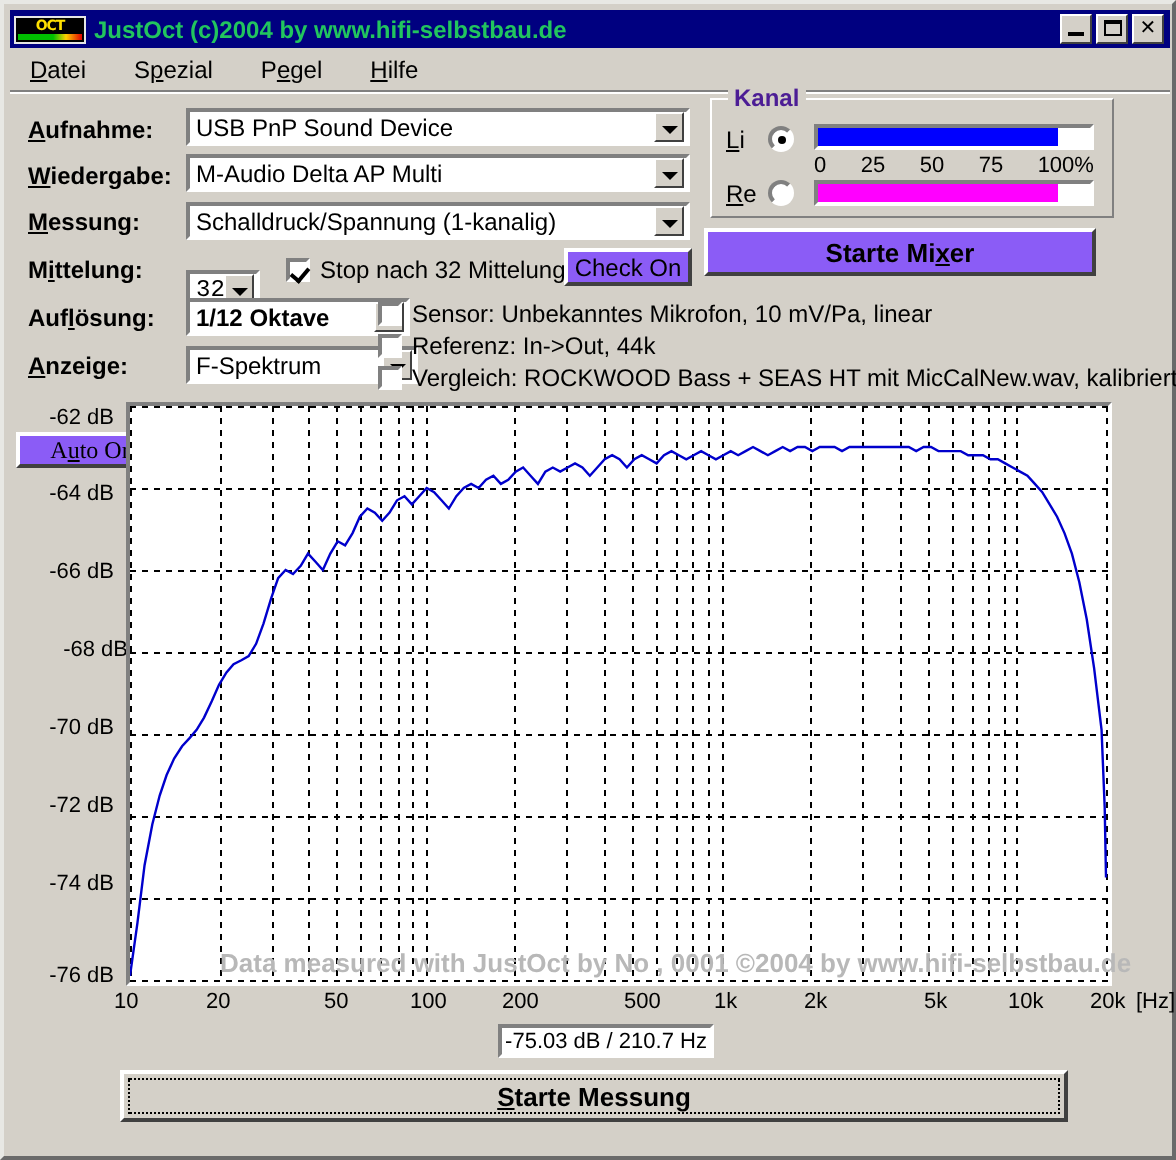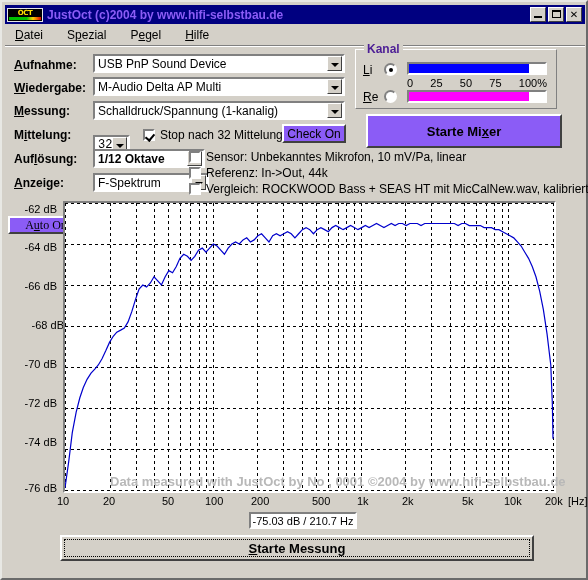--- a/index.html
+++ b/index.html
@@ -28,21 +28,21 @@
   .titleicon .oct{
     position:absolute;left:0;right:0;top:0px;height:9px;color:#ffe000;
     font-family:"DejaVu Sans",sans-serif;font-size:7px;font-weight:bold;
     text-align:center;line-height:9px;letter-spacing:-0.5px;
   }
   .titleicon .bar{
     position:absolute;left:1px;right:1px;bottom:1px;height:3px;
     background:linear-gradient(to right,#00c000 0%,#00c000 55%,#ffd000 75%,#e00000 100%);
   }
   .titletext{
-    color:#8b5cf6;font-size:12px;font-weight:bold;white-space:nowrap;
+    color:#22c55e;font-size:12px;font-weight:bold;white-space:nowrap;
     flex:1;overflow:hidden;letter-spacing:0px;
   }
   .tbtns{display:flex;gap:2px;margin-right:3px;}
   .tbtn{
     width:16px;height:15px;background:#d4d0c8;
     border-left:1px solid #fff;border-top:1px solid #fff;
     border-right:1px solid #404040;border-bottom:1px solid #404040;
     position:relative;box-sizing:border-box;
     font-size:9px;color:#000;text-align:center;line-height:13px;
     font-family:"DejaVu Sans",sans-serif;
@@ -163,21 +163,21 @@
     border-right:2px solid #404040;border-bottom:2px solid #404040;
     box-sizing:border-box;
   }
   .startbtn .focus{
     position:absolute;left:2px;top:2px;right:2px;bottom:2px;
     border:1px dotted #000;display:flex;align-items:center;justify-content:center;
     font-size:13px;font-weight:bold;color:#000;
   }
   .startbtn .focus u{text-decoration:underline;}
   .mixerbtn{
-    position:absolute;left:364px;top:112px;width:196px;height:34px;
+    position:absolute;left:350px;top:112px;width:196px;height:24px;
   }
   .mixerbtn .lbl{font-size:13px;font-weight:bold;}
 </style>
 </head>
 <body>
 
 <div class="window">
 
   <div class="titlebar">
     <div class="titleicon">

